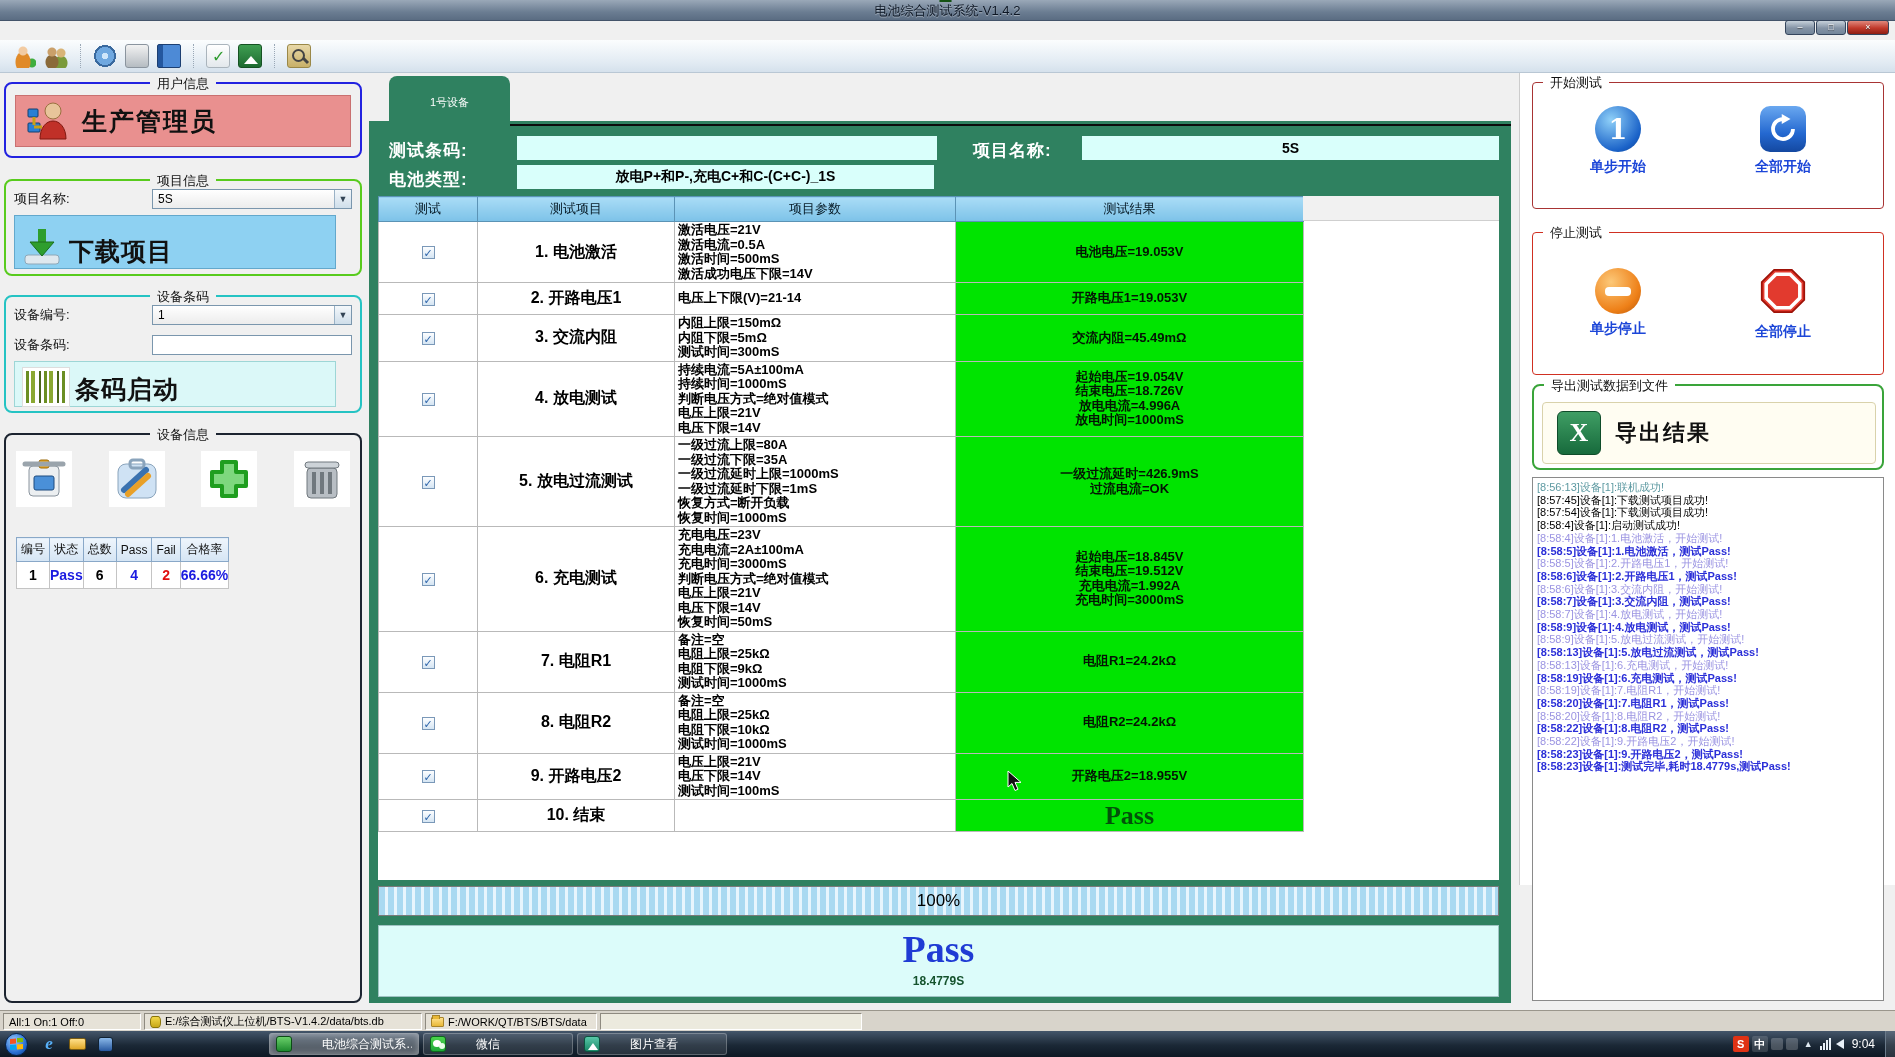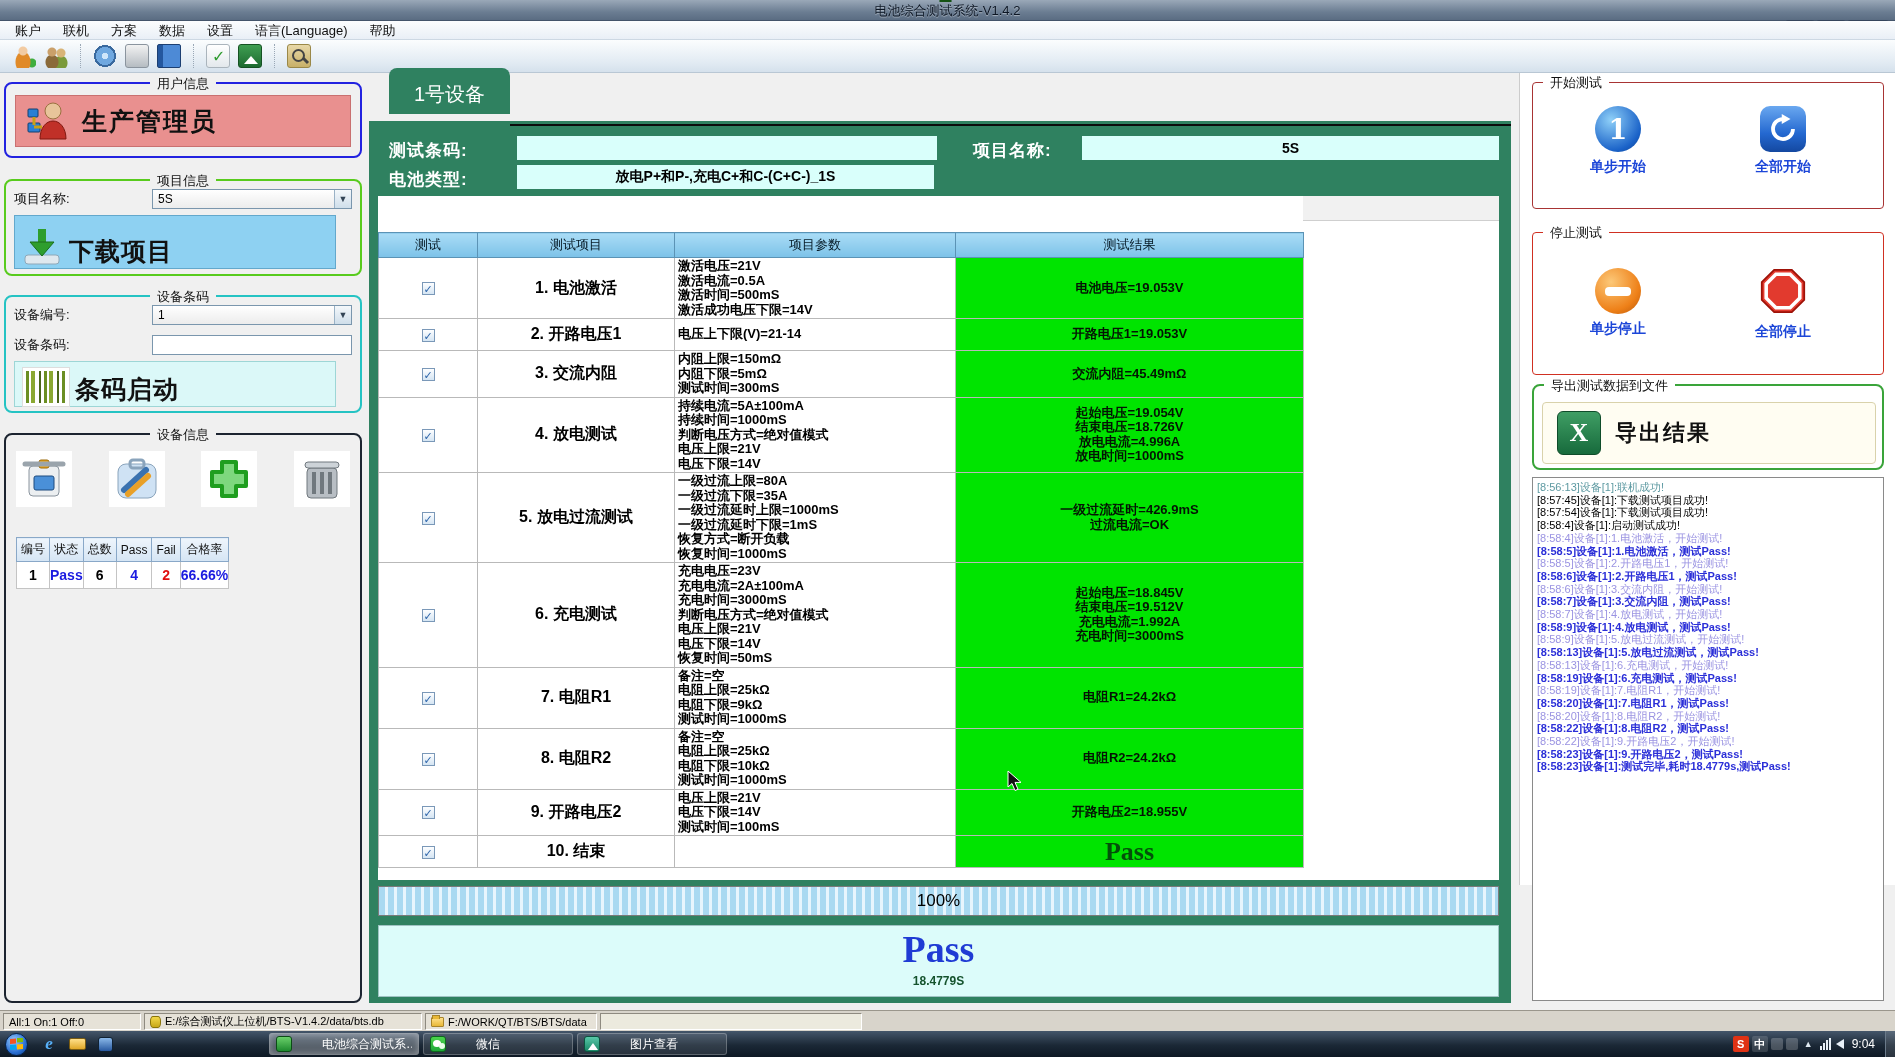--- a/index.html
+++ b/index.html
@@ -79,33 +79,33 @@
   .g-device{ left:4px; top:433px; width:358px; height:570px; border:2px solid #1c2430; }
   .dev-tools{ position:absolute; left:10px; top:16px; right:10px; display:flex; justify-content:space-between; }
   .tool-btn{ width:56px; height:56px; background:#fff; display:flex; align-items:center; justify-content:center; }
   .stats{ position:absolute; left:10px; top:102px; border-collapse:collapse; }
   .stats th{ background:linear-gradient(#eef5fc,#d5e5f4); border:1px solid #89a8c8; font-size:12px;
      font-weight:normal; color:#111; height:24px; padding:0 4px; }
   .stats td{ background:#fff; border:1px solid #c4c4c4; text-align:center; font-size:14px; font-weight:bold; height:27px; }
   .stat-plain{ color:#000; } .stat-blue{ color:#1a1ae0; } .stat-red{ color:#e01010; }
 
   
-  .main-tab{ position:absolute; left:389px; top:68px; width:121px; height:46px; background:#2f8160;
-     border-radius:8px 8px 0 0; color:#fff; font-size:20px; text-align:center; line-height:52px; }
+  .main-tab{ position:absolute; left:389px; top:76px; width:121px; height:46px; background:#2f8160;
+     border-radius:8px 8px 0 0; color:#fff; font-size:11px; text-align:center; line-height:52px; }
   .main-body{ position:absolute; left:369px; top:121px; width:1142px; height:882px; background:#2f8160; }
   .tabline{ position:absolute; left:141px; top:3px; right:0; height:2px; background:#0b0b0b; }
   .f-label{ position:absolute; color:#fff; font-size:17px; font-weight:bold; letter-spacing:1px; }
   .f-field{ position:absolute; height:24px; background:#d9fffb; border:0; font-size:14px; }
   .f-center{ display:flex; align-items:center; justify-content:center; font-weight:bold; color:#000; }
   .l-barcode{ left:20px; top:18px; } .i-barcode{ left:148px; top:15px; width:420px; }
   .l-projname{ left:604px; top:18px; } .i-projname{ left:713px; top:15px; width:417px; }
   .l-batt{ left:20px; top:47px; } .i-batt{ left:148px; top:44px; width:417px; }
 
   .table-wrap{ position:absolute; left:9px; top:75px; width:1121px; height:684px; background:#fff; overflow:hidden; }
-  .ttable{ border-collapse:collapse; table-layout:fixed; width:925px;margin-top:36px; }
+  .ttable{ border-collapse:collapse; table-layout:fixed; width:925px; }
   .ttable th{ height:25px; background:linear-gradient(#aadcf6,#7cc2e8); border:1px solid #5b93b5;
      font-size:13px; font-weight:normal; color:#061a26; }
   .hdr-fill{ position:absolute; left:925px; top:0; width:196px; height:25px; background:#f1f1f1; border-bottom:1px solid #cfcfcf; }
   .ttable td{ border:1px solid #b9b9b9; vertical-align:middle; }
   .trow{ background:#fff; }
   .c-check{ width:99px; text-align:center; }
   .checkbox{ display:inline-block; width:13px; height:13px; border:1px solid #7a98b8;
      background:linear-gradient(#fdfeff,#d5e5f3); font-size:11px; line-height:12px; font-weight:bold; color:#2a62a8; }
   .c-item{ width:197px; text-align:center; font-size:16px; font-weight:bold; color:#000; }
   .c-params{ width:281px; vertical-align:top; padding:1px 3px; }
@@ -214,29 +214,20 @@
   <div class="titlebar">
     <span class="app-ico"></span>
     <span class="title">电池综合测试系统-V1.4.2</span>
     <span class="winbtns">
       <span class="wb">–</span>
       <span class="wb">□</span>
       <span class="wb close">×</span>
     </span>
   </div>
 
-  <div class="menubar">
-      <span class="menu-item">账户</span>
-      <span class="menu-item">联机</span>
-      <span class="menu-item">方案</span>
-      <span class="menu-item">数据</span>
-      <span class="menu-item">设置</span>
-      <span class="menu-item">语言(Language)</span>
-      <span class="menu-item">帮助</span>
-    </div>
   <div class="toolbar">
       <span class="tb-icon add-user-icon"></span>
       <span class="tb-icon user-group-icon"></span>
       <span class="tb-sep"></span>
       <span class="tb-icon globe-icon"></span>
       <span class="tb-icon printer-icon"></span>
       <span class="tb-icon address-book-icon"></span>
       <span class="tb-sep"></span>
       <span class="tb-icon edit-report-icon"></span>
       <span class="tb-icon image-export-icon"></span>

